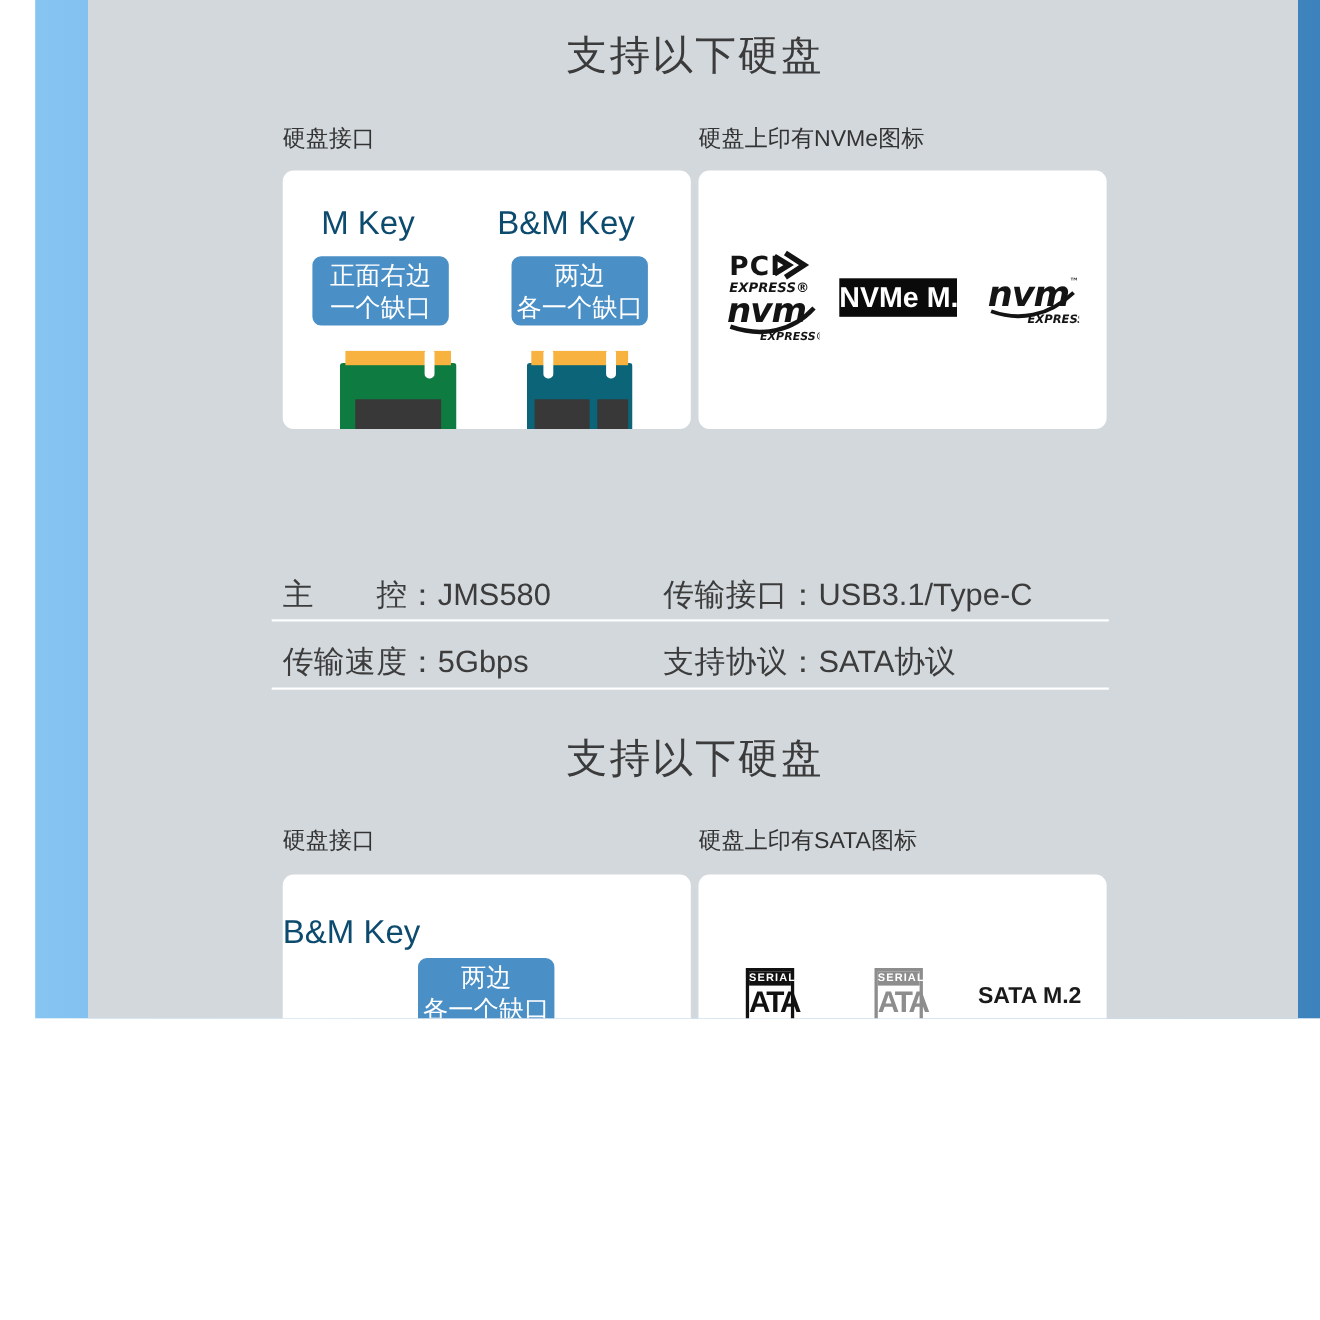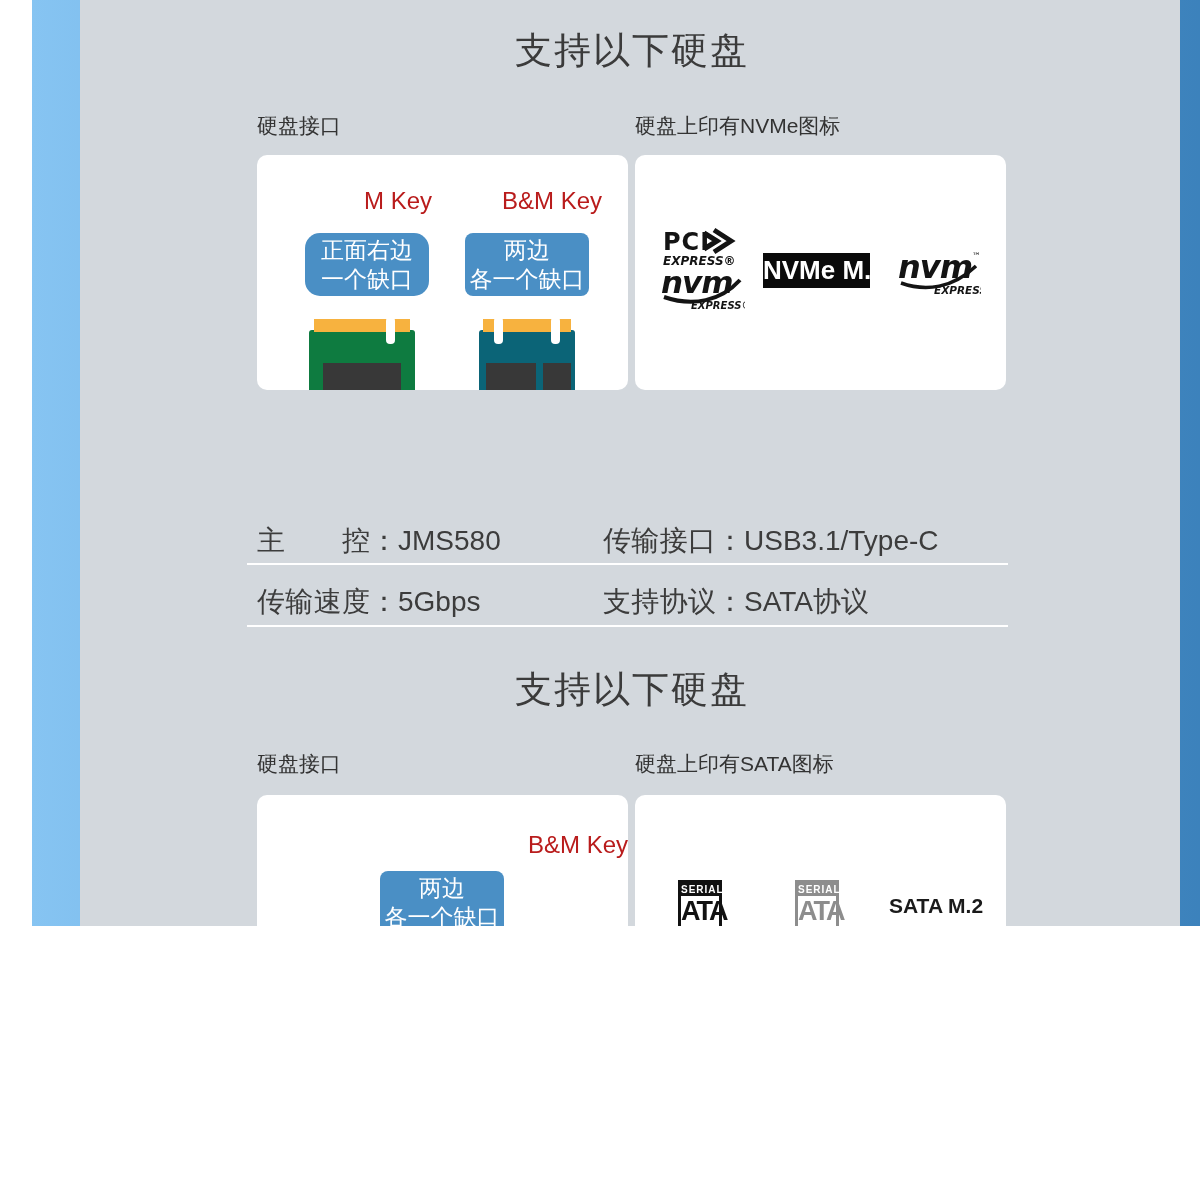--- a/index.html
+++ b/index.html
@@ -18,21 +18,21 @@
     color:#3b3b3b; font-size:37px; letter-spacing:2px; white-space:nowrap;
   }
   .heading.bold { font-weight:bold; letter-spacing:1px; }
   .section-label {
     position:absolute; font-size:21px; color:#333; white-space:nowrap;
   }
   .card {
     position:absolute; background:#fff; border-radius:10px; overflow:hidden;
   }
   .key-title {
-    position:absolute; font-size:24px; color:#b91c1c; text-align:right; white-space:nowrap;
+    position:absolute; font-size:30px; color:#0c4a6e; text-align:left; white-space:nowrap;
   }
   .note-box {
     position:absolute; background:#4a8fc5; border-radius:8px; color:#fff;
     font-size:23px; line-height:29px; text-align:center; padding-top:3px;
     box-sizing:border-box;
   }
   .ssd { position:absolute; }
   .nvme-badge {
     position:absolute; background:#0a0a0a; color:#fff; font-size:26px;
     font-weight:bold; text-align:center; line-height:35px; width:107px; height:35px;
@@ -76,21 +76,21 @@
 
   <div class="heading" style="top:26px;">支持以下硬盘</div>
 
   <div class="section-label" style="left:225px; top:112px;">硬盘接口</div>
   <div class="section-label" style="left:603px; top:112px;">硬盘上印有NVMe图标</div>
 
   <div class="card" style="left:225px; top:155px; width:371px; height:235px;">
     <div class="key-title" style="left:35px; top:32px; width:140px;">M Key</div>
     <div class="key-title" style="left:195px; top:32px; width:150px;">B&amp;M Key</div>
 
-    <div class="note-box" style="left:48px; top:78px; width:124px; height:63px;border-radius:15px;">
+    <div class="note-box" style="left:27px; top:78px; width:124px; height:63px;">
       <div>正面右边</div>
       <div>一个缺口</div>
     </div>
     <div class="note-box" style="left:208px; top:78px; width:124px; height:63px;">
       <div>两边</div>
       <div>各一个缺口</div>
     </div>
 
     <svg class="ssd" style="left:52px; top:162px;" width="106" height="80" viewBox="0 0 106 80">
       <rect x="0" y="13" width="106" height="67" rx="3" fill="#0e7b40"></rect>

